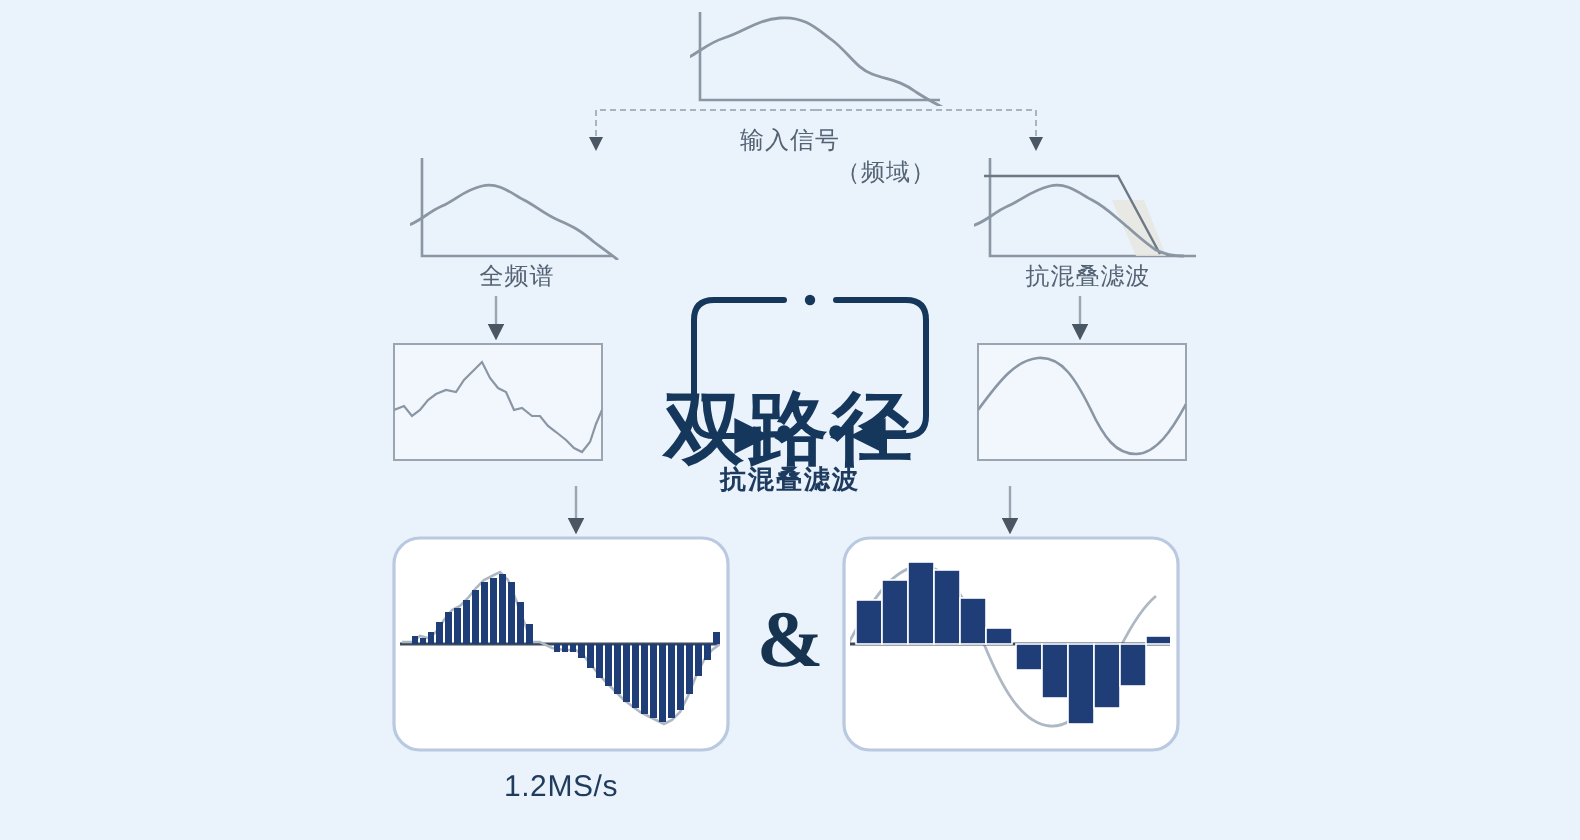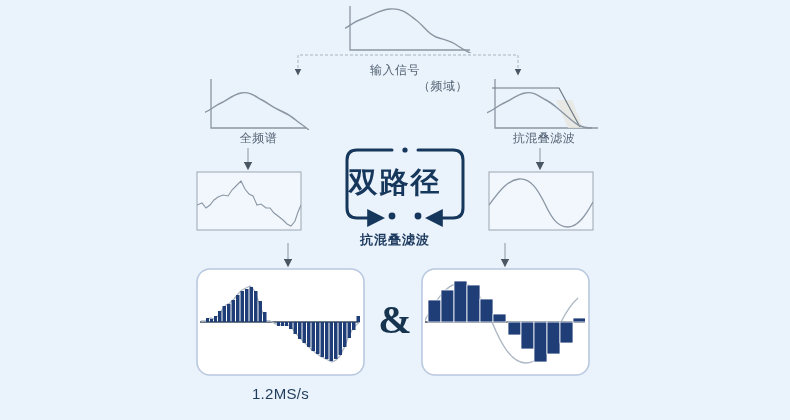--- a/index.html
+++ b/index.html
@@ -23,22 +23,22 @@
   .lbl.mid{font-size:13px;font-weight:bold;color:#1d3a5f;letter-spacing:1px;}
   .lbl.rate{font-size:15px;color:#1f3c5d;letter-spacing:.3px;text-align:center;}
   .amp{
     position:absolute;
     font-family:"Liberation Serif","DejaVu Serif",serif;
     font-size:40px;font-weight:bold;color:#16344f;
     line-height:1;
   }
   .pathword{
     position:absolute;
-    font-size:29px;font-weight:bold;color:#16375c;
-    letter-spacing:2px;white-space:nowrap;
+    font-size:40px;font-weight:bold;color:#16375c;
+    letter-spacing:2px;white-space:nowrap;margin-top:24px;
   }
 </style>
 </head>
 <body>
 
 <div id="stage">
 
 <svg width="790" height="420" viewBox="0 0 790 420">
   <defs>
     <marker id="arr" viewBox="0 0 10 10" refX="5" refY="5" markerWidth="7" markerHeight="7" orient="auto-start-reverse">

